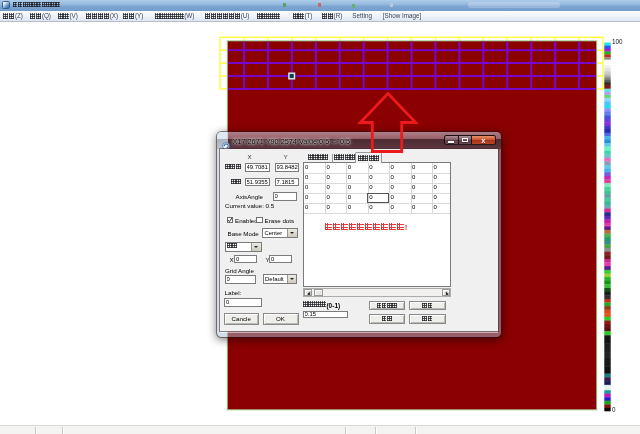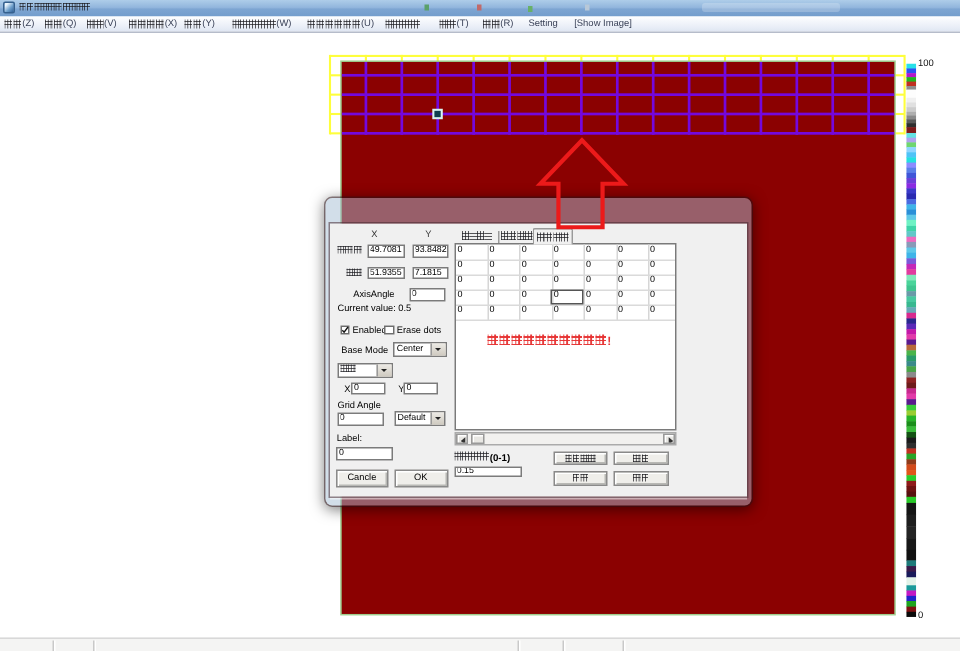--- a/index.html
+++ b/index.html
@@ -231,20 +231,39 @@
     <rect x="604.3" y="393.63" width="6.4" height="3.90" fill="#C418C4"></rect>
     <rect x="604.3" y="397.23" width="6.4" height="3.74" fill="#2222CC"></rect>
     <rect x="604.3" y="400.67" width="6.4" height="4.06" fill="#1FA41F"></rect>
     <rect x="604.3" y="404.43" width="6.4" height="3.74" fill="#7E1212"></rect>
     <rect x="604.3" y="407.87" width="6.4" height="3.43" fill="#0A0A0A"></rect>
 <text x="612" y="44" font-size="6.3" fill="#111" font-family="Liberation Sans">100</text>
 <text x="612" y="412" font-size="6.3" fill="#111" font-family="Liberation Sans">0</text>
 </svg>
 
 <div id="dlg">
+ <div id="cap">
+  <i style="position:absolute;left:0;top:0;bottom:0;width:11px;background:rgba(228,240,250,.58);border-radius:4.5px 0 0 0"></i>
+  <span id="dicon"><svg width="8" height="8" viewBox="0 0 8 8">
+          <circle cx="4" cy="4" r="3.4" fill="#E8F2FA" stroke="#3A6EA8" stroke-width="0.8"></circle>
+          <path d="M2.2 4.2 A2 2 0 1 1 4.4 6" fill="none" stroke="#2A5A9A" stroke-width="1"></path>
+        </svg></span>
+  <span id="dtitle">X17.2671 Y90.2574 Value:0.5 -&gt; 0.5</span>
+  <span id="capbtns">
+   <span class="cb cbm">
+          <i style="display:block;width:6px;height:1.6px;background:#fff;margin:5.6px auto 0;box-shadow:0 1px 1px rgba(0,0,0,.5)"></i>
+        </span>
+   <span class="cb cbx">
+          <i style="display:block;width:5.6px;height:4.4px;border:1.1px solid #fff;margin:2.2px auto 0;box-shadow:0 1px 1px rgba(0,0,0,.4)"></i>
+        </span>
+   <span class="cb cbc">
+          <i style="display:block;color:#fff;font-style:normal;font-weight:bold;font-size:7.5px;line-height:9.5px;text-align:center;text-shadow:0 1px 1px rgba(0,0,0,.5)">x</i>
+        </span>
+  </span>
+ </div>
  <div id="dc">
   <span class="lb" style="left:28px;top:4px;color:#333">X</span>
   <span class="lb" style="left:64px;top:4px;color:#333">Y</span>
   <span style="position:absolute;left:5.5px;top:15.5px"><i class="c" style="width:4.9px;height:5.4px;margin-right:0.5px;"></i><i class="c" style="width:4.9px;height:5.4px;margin-right:0.5px;"></i><i class="c" style="width:4.9px;height:5.4px;margin-right:0.5px;"></i></span>
   <input class="tf" style="left: 25px; top: 14.5px; width: 25px;" value="49.7081">
   <input class="tf" style="left: 55px; top: 14.5px; width: 24px;" value="93.8482">
   <span style="position:absolute;left:11.5px;top:30px"><i class="c" style="width:4.9px;height:5.4px;margin-right:0.5px;"></i><i class="c" style="width:4.9px;height:5.4px;margin-right:0.5px;"></i></span>
   <input class="tf" style="left: 25px; top: 29px; width: 25px;" value="51.9355">
   <input class="tf" style="left: 55px; top: 29px; width: 24px;" value="7.1815">
   <span class="lb" style="left:16px;top:44.5px">AxisAngle</span>

